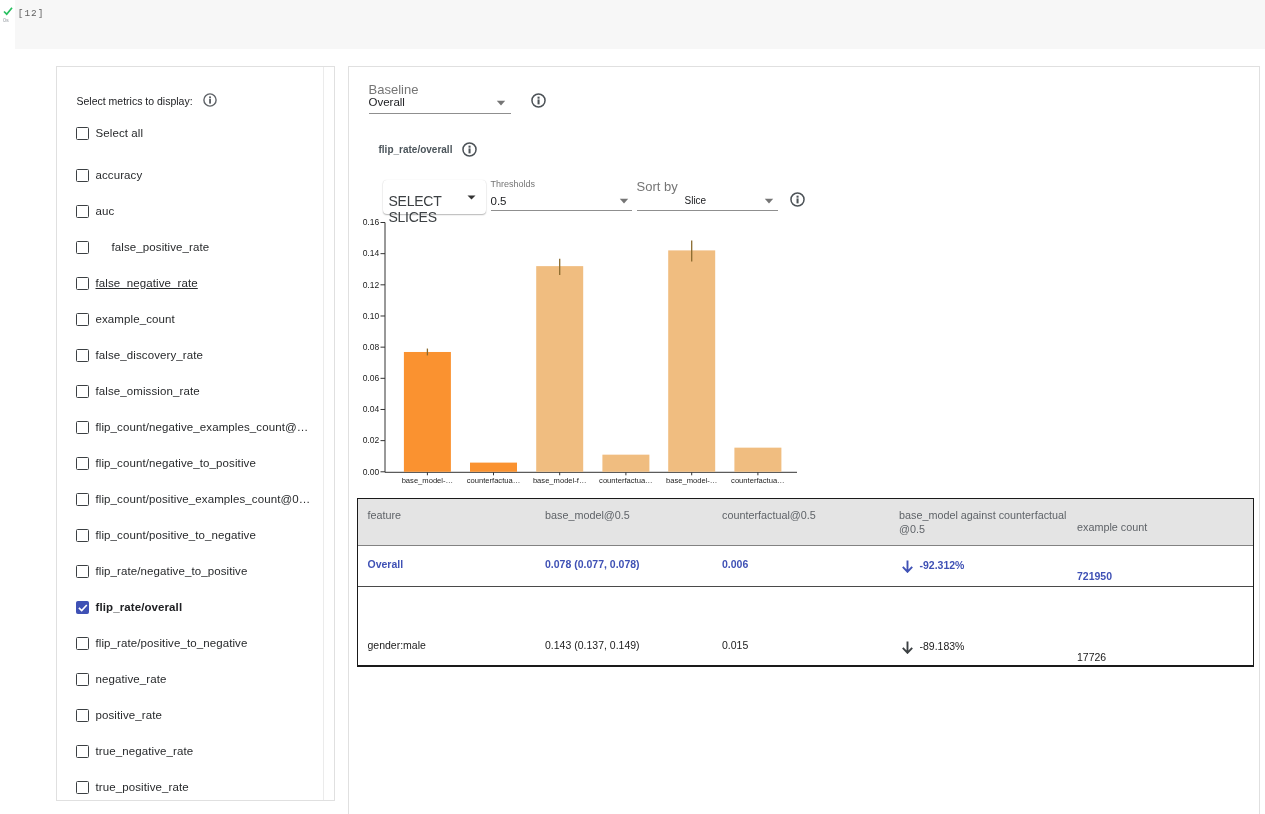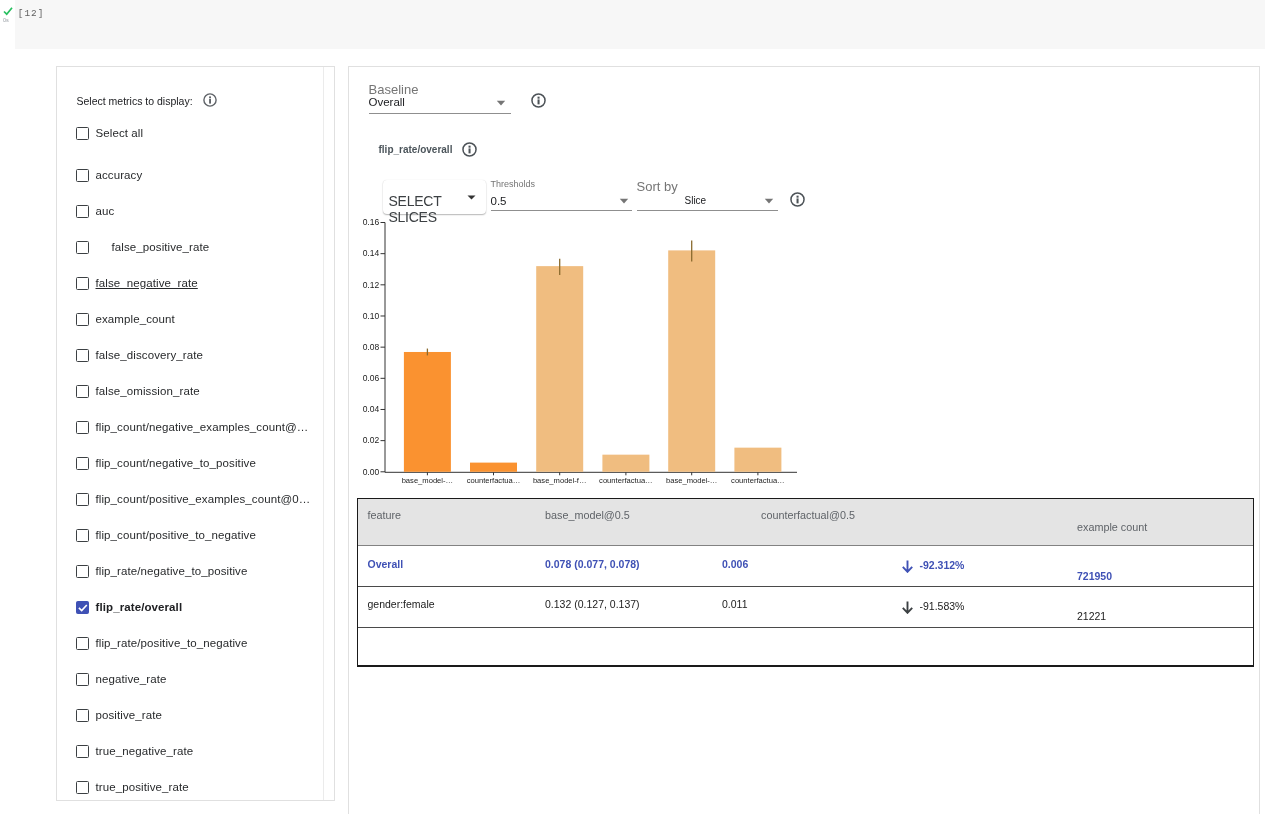--- a/index.html
+++ b/index.html
@@ -46,21 +46,21 @@
   
   #tbl { left:357px; top:498px; width:897px; height:169px; border:1px solid #1a1a1a; border-bottom-width:2.5px; background:#fff; }
   #thead { position:absolute; left:0; top:0; width:100%; height:47px; background:#e4e4e4; border-bottom:1px solid #828282; }
   .th { position:absolute; font-size:10.8px; color:#5f6368; top:10px; width:172px; line-height:13.5px; }
   .row { position:absolute; left:0; width:100%; height:40px; }
   .r1 { top:48px; border-bottom:1px solid #4a4a4a; }
   .r2 { top:88.5px; border-bottom:1px solid #4a4a4a; }
   .r3 { top:129px; }
   .td { position:absolute; font-size:10.5px; color:#212121; top:10.5px; }
   .blue .td { color:#3f51b5; font-weight:bold; }
-  .c1 { left:9.5px; } .c2 { left:187px; } .c3 { left:364px;text-align:center; } .c4 { left:541px; } .c5 { left:719px;margin-top:12px; }
+  .c1 { left:9.5px; } .c2 { left:187px; } .c3 { left:364px; } .c4 { left:541px; } .c5 { left:719px;margin-top:12px; }
   .td.pct { left:561.5px; top:12px; }
 </style>
 </head>
 <body>
 <div id="page">
 
   <div class="abs" id="codebg"></div>
   <svg class="abs" style="left:3px; top:6px;" width="10" height="10" viewBox="0 0 10 10">
     <path d="M1 5.5 L3.7 8.2 L9 1.8" fill="none" stroke="#27bf5f" stroke-width="1.7"></path>
   </svg>
@@ -206,37 +206,38 @@
       <rect x="379.4" y="232.6490625" width="47" height="24.150937499999998" fill="#f0bd80"></rect>
       <text x="402.9" y="267.8" font-size="7.6" fill="#222" text-anchor="middle">counterfactua…</text>
       <line x1="402.9" y1="257.3" x2="402.9" y2="260.3" stroke="#333" stroke-width="1"></line>
     </svg>
 
   <div class="abs" id="tbl">
     <div id="thead">
       <div class="th c1">feature</div>
       <div class="th c2">base_model@0.5</div>
       <div class="th c3">counterfactual@0.5</div>
+      <div class="th c4">base_model against counterfactual @0.5</div>
       <div class="th c5">example count</div>
     </div>
     <div class="row r1 blue">
       <div class="td c1">Overall</div>
       <div class="td c2">0.078 (0.077, 0.078)</div>
       <div class="td c3">0.006</div>
       <svg style="position:absolute; left:544px; top:13px;" width="11" height="13" viewBox="0 0 11 13">
           <path d="M5.5 0.6 V11.6 M0.8 6.8 L5.5 11.8 L10.2 6.8" fill="none" stroke="#3f51b5" stroke-width="1.9"></path>
         </svg>
       <div class="td pct">-92.312%</div>
       <div class="td c5">721950</div>
     </div>
-    <div class="row r2">
-      <div class="td c1">gender:female</div>
-      <div class="td c2">0.132 (0.127, 0.137)</div>
-      <div class="td c3">0.011</div>
+    <div class="row r3">
+      <div class="td c1">gender:male</div>
+      <div class="td c2">0.143 (0.137, 0.149)</div>
+      <div class="td c3">0.015</div>
       <svg style="position:absolute; left:544px; top:13px;" width="11" height="13" viewBox="0 0 11 13">
           <path d="M5.5 0.6 V11.6 M0.8 6.8 L5.5 11.8 L10.2 6.8" fill="none" stroke="#3c4043" stroke-width="1.9"></path>
         </svg>
-      <div class="td pct">-91.583%</div>
-      <div class="td c5">21221</div>
+      <div class="td pct">-89.183%</div>
+      <div class="td c5">17726</div>
     </div>
   </div>
 
 </div>
 
 </body></html>

